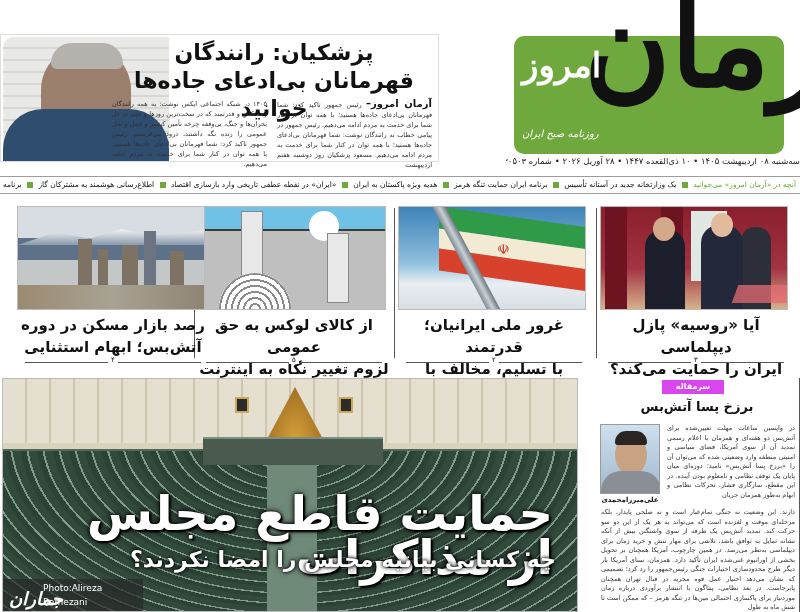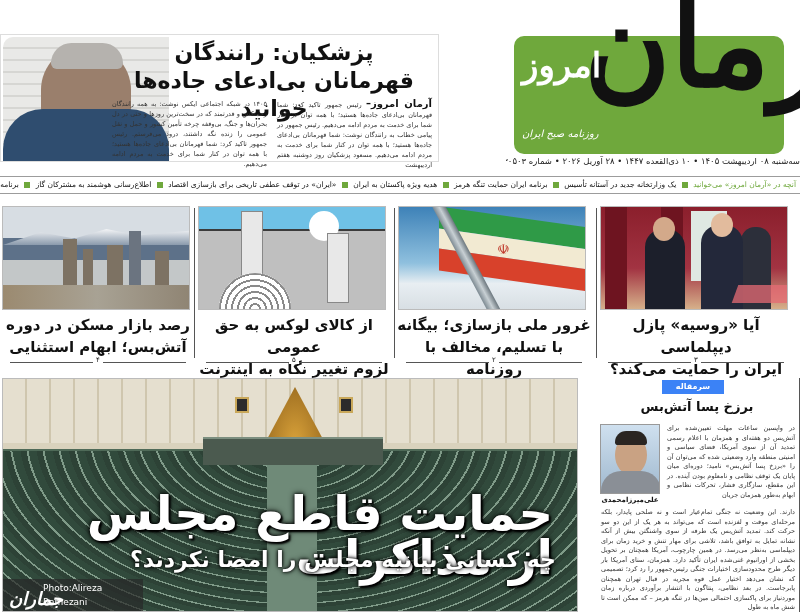--- a/index.html
+++ b/index.html
@@ -36,21 +36,21 @@
   .news-card { position: absolute; top: 0; width: 196px; height: 170px; }
   .news-card .photo { position: absolute; left: 2px; top: 2px; width: 188px; height: 104px; overflow: hidden; border: 1px solid #bbb; }
   .news-card .title { position: absolute; left: 0; top: 110px; width: 196px; text-align: center; font-weight: 900; font-size: 15px; line-height: 22px; color: #111; }
   .news-card .pg { position: absolute; left: 10px; top: 158px; width: 176px; height: 8px; border-top: 1px solid #555; text-align: center; font-size: 7px; line-height: 4px; }
   .news-card .pg span { background: #fff; padding: 0 3px; position: relative; top: -5px; }
   .sep { position: absolute; top: 4px; width: 1px; height: 150px; background: #555; }
 
   .card-1 { left: 598px; width: 202px; }
   .card-2 { left: 396px; }
   .card-3 { left: 196px; }
-  .card-4 { left: 0; padding-left: 42px; }
+  .card-4 { left: 15px; padding-left: 42px; }
 
   
   .ph-diplomacy { background: linear-gradient(180deg, #8b1f2c 0%, #a23342 60%, #d6b08a 100%); }
   .ph-diplomacy .curtain { position: absolute; top: 0; width: 22px; height: 100%; background: #6e1420; }
   .ph-diplomacy .window { position: absolute; left: 90px; top: 4px; width: 36px; height: 70px; background: #dfe8e2; }
   .ph-diplomacy .man1 { position: absolute; left: 44px; top: 22px; width: 40px; height: 84px; background: #1c1f2b; border-radius: 18px 18px 0 0; }
   .ph-diplomacy .man2 { position: absolute; left: 100px; top: 18px; width: 42px; height: 88px; background: #23283a; border-radius: 18px 18px 0 0; }
   .ph-diplomacy .man3 { position: absolute; left: 140px; top: 20px; width: 30px; height: 86px; background: #2c2f3a; border-radius: 14px 14px 0 0; }
   .ph-diplomacy .head1 { position: absolute; left: 52px; top: 10px; width: 22px; height: 24px; background: #d3a98a; border-radius: 50%; }
   .ph-diplomacy .head2 { position: absolute; left: 110px; top: 6px; width: 22px; height: 24px; background: #e2bb9d; border-radius: 50%; }
@@ -88,21 +88,21 @@
   .lead-story .aisle { position: absolute; left: 264px; top: 72px; width: 50px; height: 170px; background: #6f8a78; }
   .lead-title { position: absolute; left: 30px; top: 112px; width: 520px; text-align: right; font-weight: 900; font-size: 48px; line-height: 44px; color: #fff;
     text-shadow: 0 0 3px #000, 0 0 6px #000, 2px 2px 2px #000; }
   .lead-sub { position: absolute; left: 120px; top: 166px; width: 440px; text-align: center; font-weight: 900; font-size: 22px; line-height: 30px; color: #fff;
     text-shadow: 0 0 3px #000, 0 0 5px #000; white-space: nowrap; }
   .credit { position: absolute; left: 0; top: 200px; width: 140px; height: 34px; background: rgba(40,40,40,.7); color: #fff; direction: ltr; text-align: left; padding: 2px 4px 0 40px; font-size: 9px; line-height: 14px; }
   .credit .credit-logo { position: absolute; left: 6px; top: 13px; font-size: 18px; font-weight: bold; color: #fff; font-style: italic; }
 
   
   .editorial { position: absolute; left: 598px; top: 378px; width: 202px; height: 234px; border-right: 1px solid #555; }
-  .ed-badge { position: absolute; left: 64px; top: 2px; width: 62px; height: 14px; background: #3b82f6; color: #fff; font-size: 8px; font-weight: bold; text-align: center; line-height: 14px; }
+  .ed-badge { position: absolute; left: 64px; top: 2px; width: 62px; height: 14px; background: #d946ef; color: #fff; font-size: 8px; font-weight: bold; text-align: center; line-height: 14px; }
   .ed-title { position: absolute; left: 0; top: 20px; width: 198px; text-align: center; font-weight: 900; font-size: 13px; line-height: 18px; }
   .ed-photo { position: absolute; left: 2px; top: 46px; width: 60px; height: 70px; border: 1px solid #999; overflow: hidden; background: linear-gradient(180deg, #cfe0ef, #9fb8ce); }
   .ed-photo .face { position: absolute; left: 14px; top: 10px; width: 32px; height: 40px; border-radius: 50%; background: #c9a283; }
   .ed-photo .hair { position: absolute; left: 14px; top: 6px; width: 32px; height: 14px; border-radius: 16px 16px 4px 4px; background: #2a2522; }
   .ed-photo .body { position: absolute; left: 0; bottom: 0; width: 60px; height: 22px; background: #8a8f96; border-radius: 20px 20px 0 0; }
   .ed-author { position: absolute; left: 2px; top: 118px; width: 60px; text-align: center; font-size: 7px; font-weight: bold; }
   .ed-body-top { position: absolute; right: 4px; top: 46px; width: 128px; font-size: 6.5px; line-height: 9.5px; color: #333; text-align: justify; }
   .ed-body { position: absolute; right: 4px; top: 130px; width: 194px; font-size: 6.5px; line-height: 9.5px; color: #333; text-align: justify; }
 </style>
 </head>
@@ -137,21 +137,21 @@
 
 <div class="ticker">
   <span class="lead">آنچه در «آرمان امروز» می‌خوانید</span>
   <span class="sq"></span>
   <span>یک وزارتخانه جدید در آستانه تأسیس</span>
   <span class="sq"></span>
   <span>برنامه ایران حمایت تنگه هرمز</span>
   <span class="sq"></span>
   <span>هدیه ویژه پاکستان به ایران</span>
   <span class="sq"></span>
-  <span>«ایران» در توقف عطفی تاریخی برای بازسازی اقتصاد</span>
+  <span>«ایران» در نقطه عطفی تاریخی وارد بازسازی اقتصاد</span>
   <span class="sq"></span>
   <span>اطلاع‌رسانی هوشمند به مشترکان گاز</span>
   <span class="sq"></span>
   <span>برنامه ایمیدرو برای رونق معدن در ساحجنگ</span>
 </div>
 
 <div class="news-row">
 
   <div class="news-card card-1">
     <div class="photo ph-diplomacy">
@@ -175,21 +175,21 @@
 
   <div class="news-card card-2">
     <div class="photo ph-flag">
       <div class="stripe-g"></div>
       <div class="stripe-w"></div>
       <div class="stripe-r"></div>
       <div class="emblem">☫</div>
       <div class="pole"></div>
     </div>
     <div class="title">
-      <div>غرور ملی بازسازی؛ بیگانه</div>
+      <div>غرور ملی ایرانیان؛ قدرتمند</div>
       <div>با تسلیم، مخالف با روزنامه</div>
     </div>
     <div class="pg"><span>۲</span></div>
   </div>
   <div class="sep" style="left:394px"></div>
 
   <div class="news-card card-3">
     <div class="photo ph-cartoon">
       <div class="sun"></div>
       <div class="fig1"></div>

